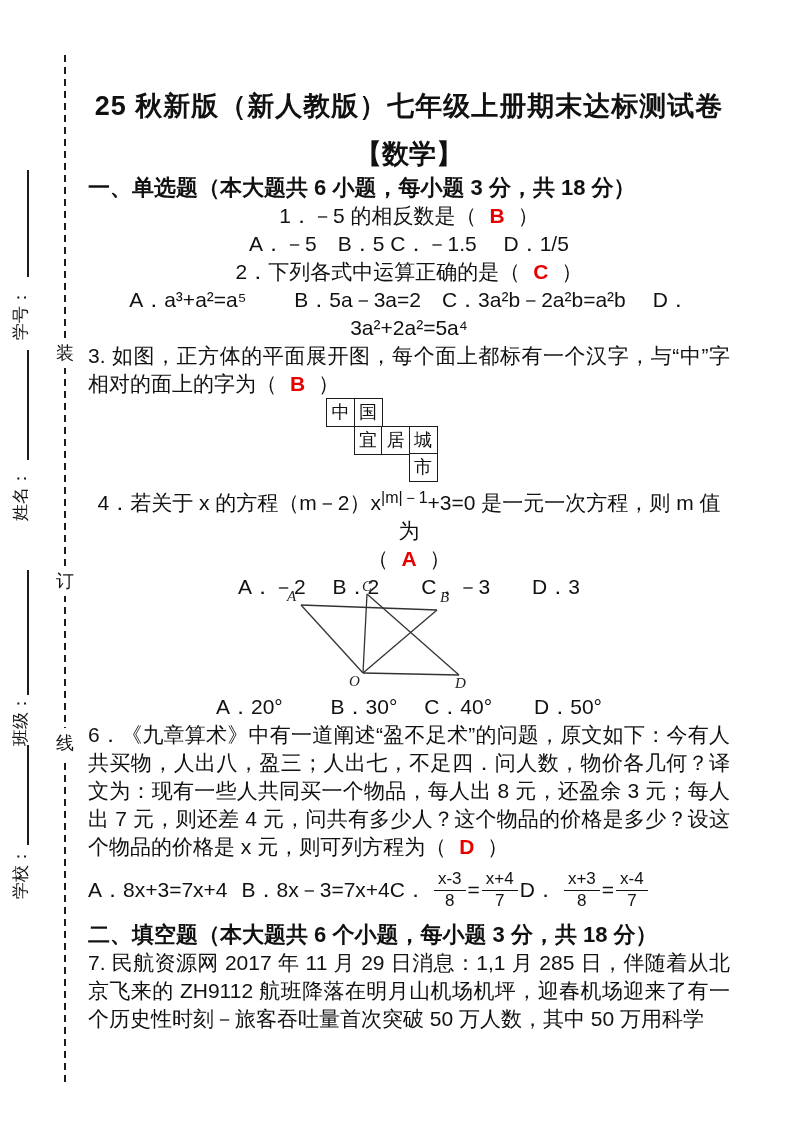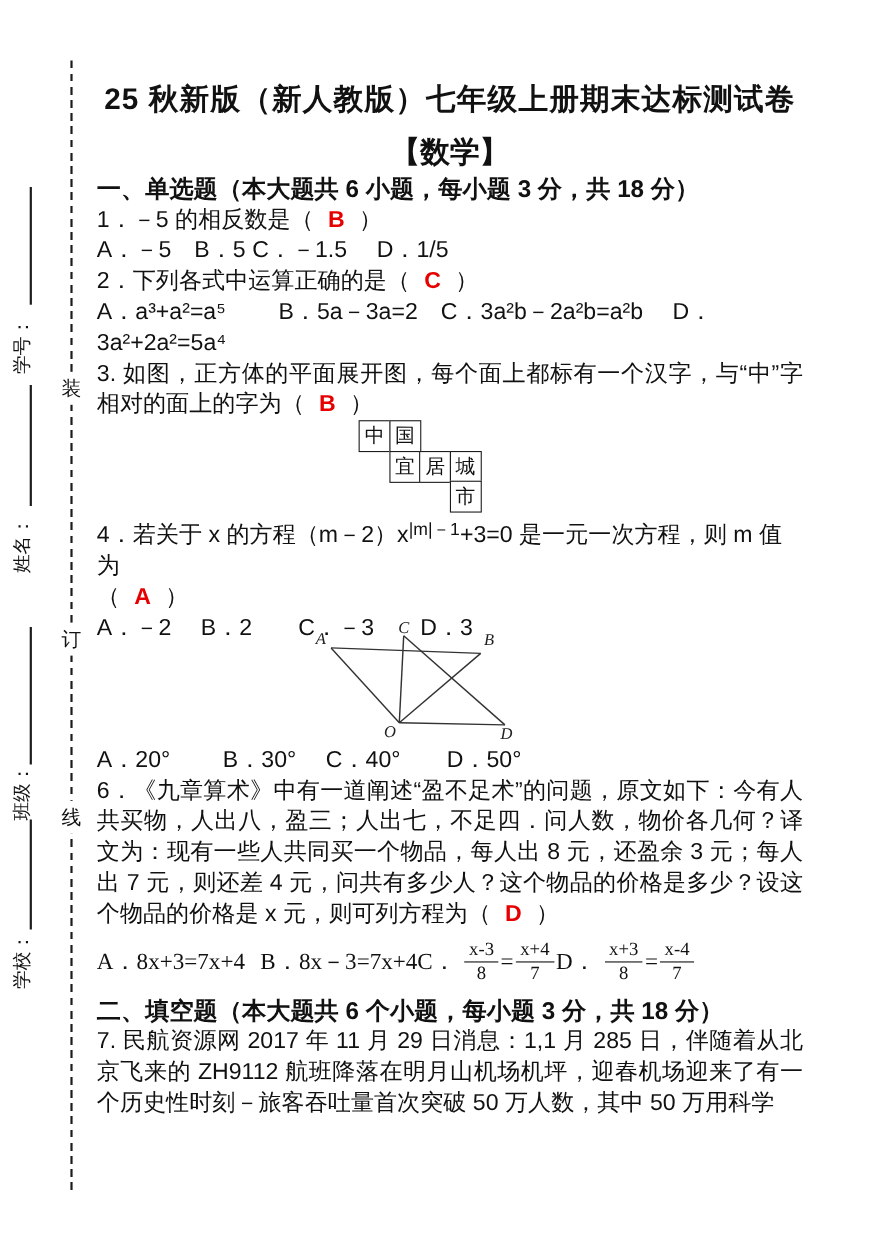--- a/index.html
+++ b/index.html
@@ -17,43 +17,43 @@
   .bind-char {
     position:absolute; left:55px; width:20px; text-align:center;
     font-size:18px; background:#fff; padding:3px 0; color:#111;
   }
   .blank-line { position:absolute; left:27px; width:2px; background:#1c1c1c; }
   .m-label {
     position:absolute; left:-16px; width:72px; text-align:center;
     font-size:17px; color:#111; transform:rotate(-90deg);
   }
   
-  .content { position:absolute; left:88px; top:72px; width:642px; }
+  .content { position:absolute; left:88px; top:88px; width:642px; }
   .title { font-size:27px; font-weight:bold; text-align:center; line-height:36px; letter-spacing:1px; }
   .subject { font-size:27px; font-weight:bold; text-align:center; line-height:36px; margin-top:12px; }
   .sec-head { font-size:22px; font-weight:bold; line-height:28px; margin-top:2px; }
   .sec-head2 { font-size:22px; font-weight:bold; line-height:28px; margin-top:8px; }
-  .line, .para { font-size:21px; line-height:28px; }
+  .line, .para { font-size:21px; line-height:28px;text-align:center; }
   .para { text-align:justify; }
   .ans { color:#e60000; font-weight:bold; padding:0 13px; }
   sup.exp { font-size:16px; vertical-align:7px; letter-spacing:0; }
   
   .net { position:relative; margin-left:238px; width:114px; height:86px; }
   .net .cell {
     position:absolute; width:29px; height:29px; border:1.5px solid #1c1c1c;
     font-size:18px; line-height:27px; text-align:center; background:#fff;
   }
   .r0c0{left:0;top:0} .r0c1{left:27.5px;top:0}
   .r1c1{left:27.5px;top:27.5px} .r1c2{left:55px;top:27.5px} .r1c3{left:82.5px;top:27.5px}
   .r2c3{left:82.5px;top:55px}
   
   .tri-fig { margin-left:197px; margin-top:-20px; width:190px; height:112px; }
   .tri-fig svg text { font-family:"Liberation Serif","DejaVu Serif",serif; font-style:italic; font-size:15px; fill:#222; }
   
-  .opt-row { display:flex; align-items:center; font-size:21px; line-height:28px; margin-top:6px; height:46px;font-family:Liberation Serif, serif; }
+  .opt-row { display:flex; align-items:center; font-size:21px; line-height:28px; margin-top:6px; height:46px; }
   .frac { display:inline-block; text-align:center; font-size:17px; line-height:1.1; vertical-align:middle; margin:0 2px; }
   .frac .num { display:block; border-bottom:1.5px solid #111; padding:0 4px 1px; }
   .frac .den { display:block; padding-top:1px; }
   .sp14 { margin-right:14px; } .sp6 { margin-right:6px; }
 </style>
 </head>
 <body>
 
 <div id="page">
 

